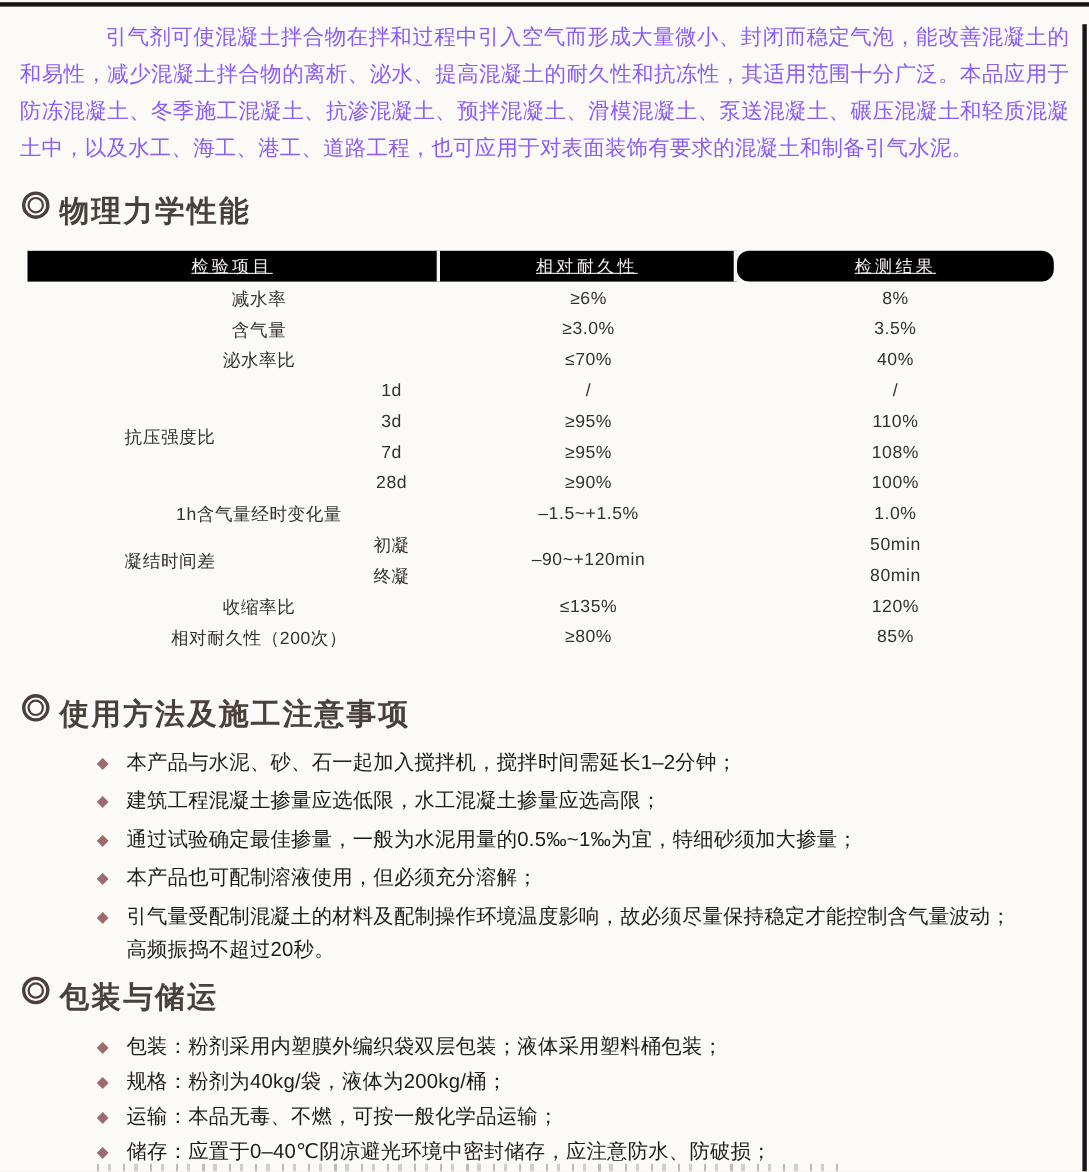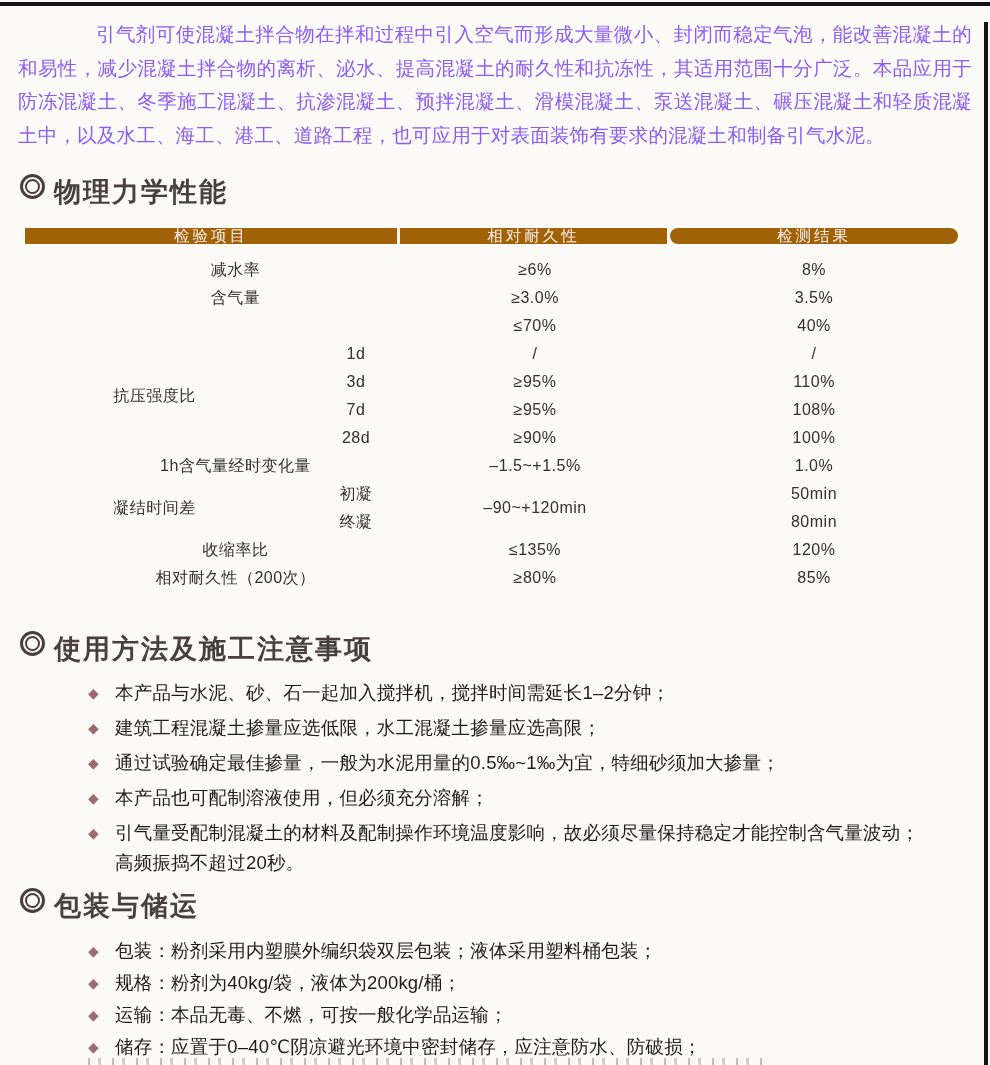--- a/index.html
+++ b/index.html
@@ -25,30 +25,31 @@
     width:25px; height:25px; border:3px solid #4a3f3b; border-radius:50%;
     display:flex; align-items:center; justify-content:center; flex:0 0 auto;
   }
   .sec-icon::after { content:""; width:11px; height:11px; border:2.5px solid #4a3f3b; border-radius:50%; }
   .sec-title { font-size:27px; font-weight:bold; color:#49403b; letter-spacing:2px; }
 
   
   .tbl { position:absolute; left:25px; top:228px; width:933px; }
   .thead { display:flex; }
   .th {
-    height:16px; background:#a16207; color:#f9eff0; font-size:15.5px; letter-spacing:3px;
+    height:28px; background:#000000; color:#f9eff0; font-size:15.5px; letter-spacing:3px;
     display:flex; align-items:center; justify-content:center;
     border-right:3px solid #f7f5f1;
+    text-decoration:underline;
   }
   .th:nth-child(1){ width:375px; }
   .th:nth-child(2){ width:270px; }
   .th:nth-child(3){ width:288px; border-right:none;border-radius:11px; }
   .tbody {
     display:grid; grid-template-columns:287px 88px 270px 288px; grid-auto-rows:28px;
-    padding-top:12px;
+    padding-top:2px;
   }
   .td { display:flex; align-items:center; justify-content:center; font-size:16px; color:#33312e; letter-spacing:.5px; }
   .td.item { padding-left:46px; }
   .td.glabel { padding-right:28px; }
 
   
   .blist { position:absolute; left:88px; width:840px; list-style:none; }
   .blist li { display:flex; align-items:flex-start; }
   .list1 li { margin-bottom:5px; }
   .list2 li { margin-bottom:2px; }
@@ -86,20 +87,21 @@
     <div class="tbody">
 
       <div class="td item" style="grid-area:1/1/2/3">减水率</div>
       <div class="td" style="grid-area:1/3">≥6%</div>
       <div class="td" style="grid-area:1/4">8%</div>
 
       <div class="td item" style="grid-area:2/1/3/3">含气量</div>
       <div class="td" style="grid-area:2/3">≥3.0%</div>
       <div class="td" style="grid-area:2/4">3.5%</div>
 
+      <div class="td item" style="grid-area:3/1/4/3">泌水率比</div>
       <div class="td" style="grid-area:3/3">≤70%</div>
       <div class="td" style="grid-area:3/4">40%</div>
 
       <div class="td glabel" style="grid-area:4/1/8/2">抗压强度比</div>
       <div class="td" style="grid-area:4/2">1d</div>
       <div class="td" style="grid-area:4/3">/</div>
       <div class="td" style="grid-area:4/4">/</div>
       <div class="td" style="grid-area:5/2">3d</div>
       <div class="td" style="grid-area:5/3">≥95%</div>
       <div class="td" style="grid-area:5/4">110%</div>

